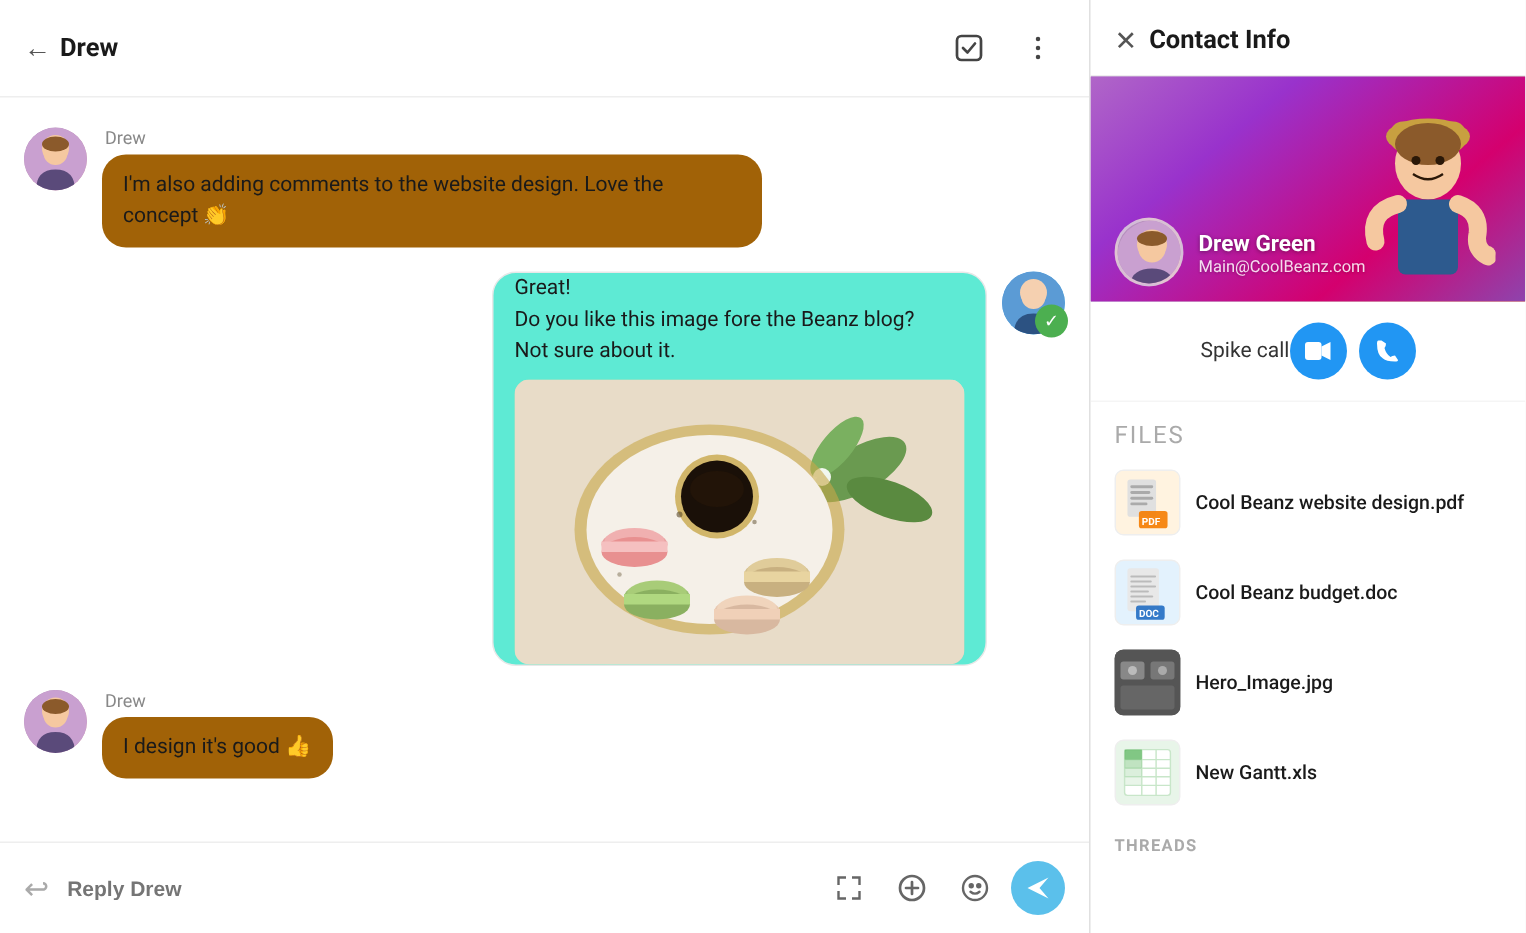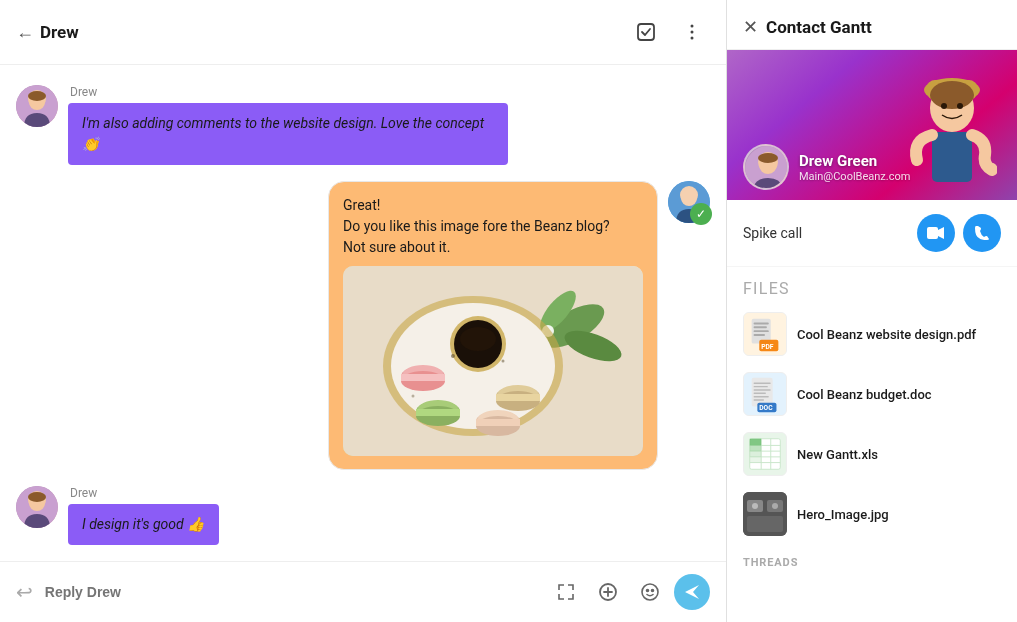--- a/index.html
+++ b/index.html
@@ -104,34 +104,33 @@
     }
 
     .sender-name {
       font-size: 12px;
       color: #888;
       margin-bottom: 4px;
       margin-left: 2px;
     }
 
     .bubble {
-      background: #8b5cf6;
-      border-radius: 4px;
+      background: #a16207;
+      border-radius: 16px;
       padding: 10px 14px;
       font-size: 14px;
       color: #1a1a1a;
       line-height: 1.5;
-      font-style: italic;
     }
 
     
     .image-bubble {
-      background: #fdba74;
+      background: #5eead4;
       border-radius: 16px;
-      padding: 13px 14px;
+      padding: 0 14px;
       border: 1px solid #e8e8e8;
     }
 
     .image-bubble .bubble-text {
       font-size: 14px;
       color: #1a1a1a;
       margin-bottom: 8px;
       line-height: 1.5;
     }
 
@@ -333,21 +332,21 @@
     .contact-email {
       font-size: 11px;
       opacity: 0.85;
       text-shadow: 0 1px 2px rgba(0,0,0,0.3);
     }
 
     
     .spike-call-row {
       display: flex;
       align-items: center;
-      justify-content: space-between;
+      justify-content: center;
       padding: 14px 16px;
       border-bottom: 1px solid #f5f5f5;
     }
 
     .spike-call-label {
       font-size: 14px;
       color: #333;
     }
 
     .call-buttons {
@@ -575,21 +574,21 @@
         </svg>
       </div>
     </div>
   </div>
 </div>
 
 <div class="contact-panel">
 
   <div class="contact-header-bar">
     <span class="close-btn">✕</span>
-    <span class="contact-info-title">Contact Gantt</span>
+    <span class="contact-info-title">Contact Info</span>
   </div>
 
   <div class="contact-hero">
     <div class="contact-hero-bg"></div>
 
     <div class="contact-person-figure">
       <svg width="100" height="140" viewBox="0 0 100 140">
 
         <ellipse cx="55" cy="30" rx="28" ry="12" fill="#c8a040"></ellipse>
         <rect x="30" y="20" width="50" height="20" rx="8" fill="#c8a040"></rect>
@@ -677,50 +676,50 @@
         <rect x="10" y="23" width="16" height="1.5" rx="0.75" fill="#bbb"></rect>
         <rect x="10" y="26.5" width="11" height="1.5" rx="0.75" fill="#bbb"></rect>
         <rect x="14" y="30" width="20" height="10" rx="2" fill="#1565c0" opacity="0.85"></rect>
         <text x="16" y="38" font-size="7" fill="white" font-weight="bold">DOC</text>
       </svg>
     </div>
     <span class="file-name">Cool Beanz budget.doc</span>
   </div>
 
   <div class="file-item">
-    <div class="file-thumb thumb-xls">
-      <svg width="44" height="44" viewBox="0 0 44 44">
-        <rect width="44" height="44" fill="#e8f5e9" rx="4"></rect>
-        <rect x="6" y="6" width="32" height="32" rx="2" fill="white" stroke="#c8e6c9" stroke-width="1"></rect>
-
-        <line x1="6" y1="13" x2="38" y2="13" stroke="#c8e6c9" stroke-width="1"></line>
-        <line x1="6" y1="19" x2="38" y2="19" stroke="#c8e6c9" stroke-width="1"></line>
-        <line x1="6" y1="25" x2="38" y2="25" stroke="#c8e6c9" stroke-width="1"></line>
-        <line x1="6" y1="31" x2="38" y2="31" stroke="#c8e6c9" stroke-width="1"></line>
-        <line x1="18" y1="6" x2="18" y2="38" stroke="#c8e6c9" stroke-width="1"></line>
-        <line x1="28" y1="6" x2="28" y2="38" stroke="#c8e6c9" stroke-width="1"></line>
-
-        <rect x="6" y="6" width="12" height="7" rx="0" fill="#4CAF50" opacity="0.7"></rect>
-        <rect x="6" y="13" width="12" height="6" rx="0" fill="#81C784" opacity="0.5"></rect>
-        <rect x="6" y="19" width="12" height="6" rx="0" fill="#A5D6A7" opacity="0.4"></rect>
-        <rect x="6" y="25" width="12" height="6" rx="0" fill="#C8E6C9" opacity="0.4"></rect>
-      </svg>
-    </div>
-    <span class="file-name">New Gantt.xls</span>
-  </div>
-
-  <div class="file-item">
     <div class="file-thumb thumb-hero">
       <svg width="44" height="44" viewBox="0 0 44 44">
         <rect width="44" height="44" fill="#555" rx="4"></rect>
         <rect x="4" y="8" width="16" height="12" rx="2" fill="#888"></rect>
         <rect x="24" y="8" width="16" height="12" rx="2" fill="#777"></rect>
         <rect x="4" y="24" width="36" height="16" rx="2" fill="#666"></rect>
         <circle cx="12" cy="14" r="3" fill="#bbb"></circle>
         <circle cx="32" cy="14" r="3" fill="#aaa"></circle>
       </svg>
     </div>
     <span class="file-name">Hero_Image.jpg</span>
   </div>
 
+  <div class="file-item">
+    <div class="file-thumb thumb-xls">
+      <svg width="44" height="44" viewBox="0 0 44 44">
+        <rect width="44" height="44" fill="#e8f5e9" rx="4"></rect>
+        <rect x="6" y="6" width="32" height="32" rx="2" fill="white" stroke="#c8e6c9" stroke-width="1"></rect>
+
+        <line x1="6" y1="13" x2="38" y2="13" stroke="#c8e6c9" stroke-width="1"></line>
+        <line x1="6" y1="19" x2="38" y2="19" stroke="#c8e6c9" stroke-width="1"></line>
+        <line x1="6" y1="25" x2="38" y2="25" stroke="#c8e6c9" stroke-width="1"></line>
+        <line x1="6" y1="31" x2="38" y2="31" stroke="#c8e6c9" stroke-width="1"></line>
+        <line x1="18" y1="6" x2="18" y2="38" stroke="#c8e6c9" stroke-width="1"></line>
+        <line x1="28" y1="6" x2="28" y2="38" stroke="#c8e6c9" stroke-width="1"></line>
+
+        <rect x="6" y="6" width="12" height="7" rx="0" fill="#4CAF50" opacity="0.7"></rect>
+        <rect x="6" y="13" width="12" height="6" rx="0" fill="#81C784" opacity="0.5"></rect>
+        <rect x="6" y="19" width="12" height="6" rx="0" fill="#A5D6A7" opacity="0.4"></rect>
+        <rect x="6" y="25" width="12" height="6" rx="0" fill="#C8E6C9" opacity="0.4"></rect>
+      </svg>
+    </div>
+    <span class="file-name">New Gantt.xls</span>
+  </div>
+
   <div class="threads-label">THREADS</div>
 
 </div>
 
 </body></html>

